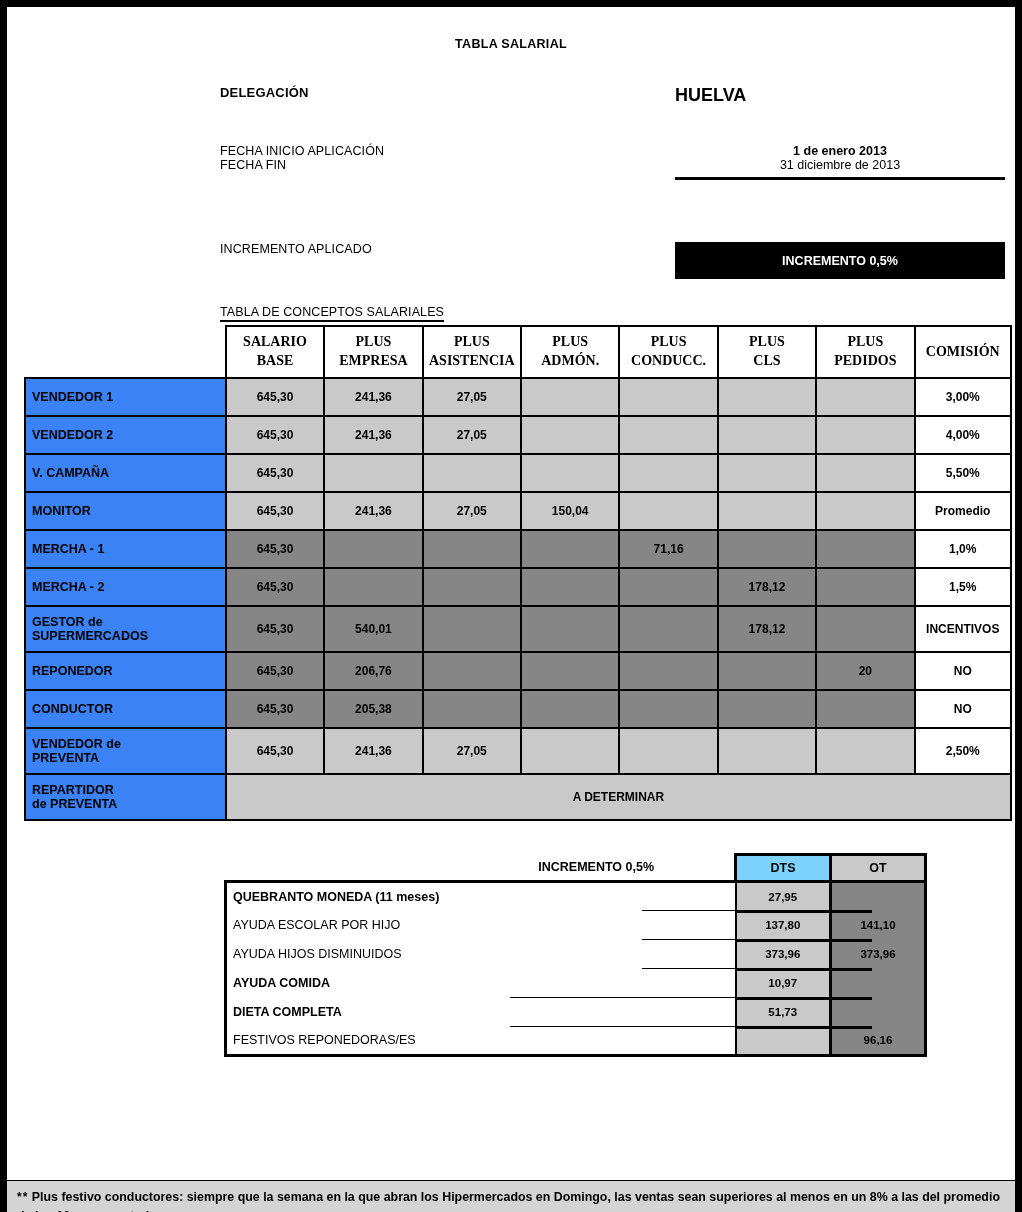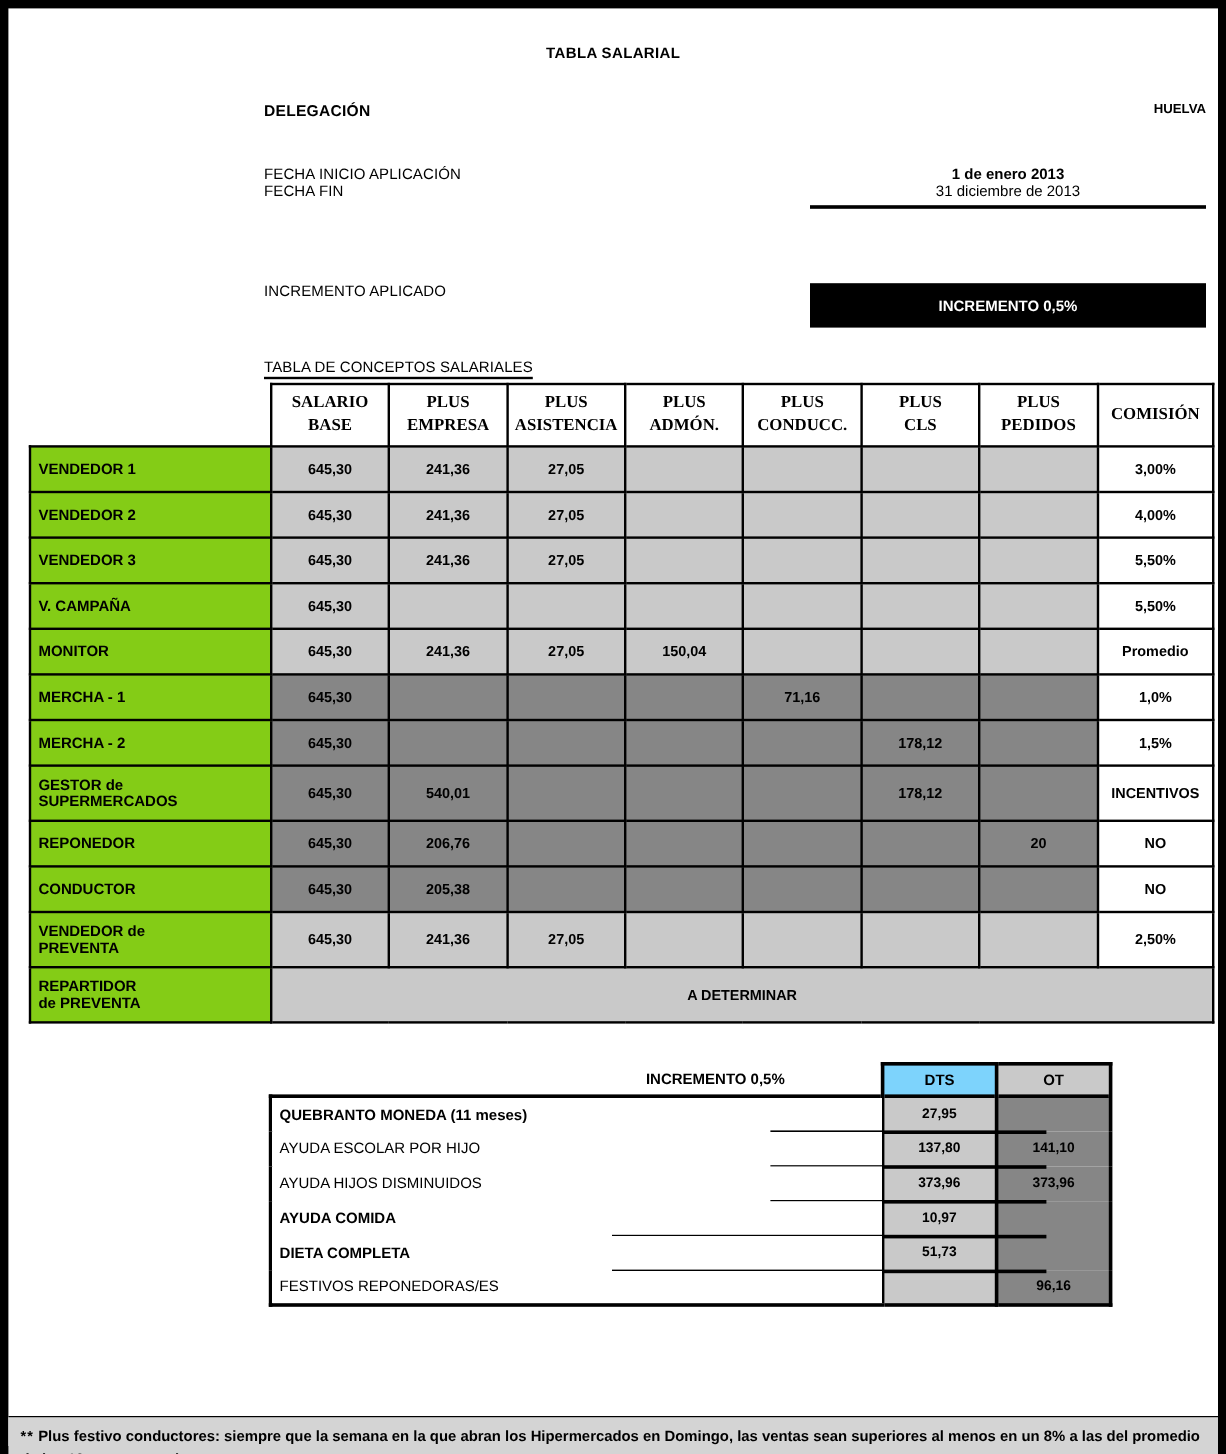--- a/index.html
+++ b/index.html
@@ -22,22 +22,22 @@
   
   .doc-title {
     text-align:center;
     font-size:12.5px; font-weight:bold;
     letter-spacing:.3px;
     margin-top:30px;
   }
   .hdr-row { display:flex; margin-top:34px; padding-left:213px; padding-right:10px; }
   .hdr-left { font-size:13px; font-weight:bold; letter-spacing:.2px; }
   .hdr-right {
-    font-size:11px; font-weight:bold;
-    margin-left:auto; width:330px; text-align:right;
+    font-size:18px; font-weight:bold;
+    margin-left:auto; width:330px; text-align:left;
   }
 
   .dates { margin-top:38px; padding-left:213px; padding-right:10px; }
   .dates-line { display:flex; align-items:baseline; }
   .dates-lbl { font-size:12.5px; letter-spacing:.1px; }
   .dates-val { margin-left:auto; width:330px; text-align:center; font-size:12.5px; }
   .dates-val.b { font-weight:bold; }
   .dates-rule {
     margin-left:auto; width:330px; height:3px; background:#000; margin-top:5px;
   }
@@ -92,21 +92,21 @@
     text-align:center;
     font-size:12px;
     font-weight:bold;
     height:38px;
   }
   .mt-row td.lbl {
     text-align:left;
     padding-left:6px;
     font-size:12.5px;
     font-weight:bold;
-    background:#84cc16;
+    background:#3b82f6;
     line-height:1.15;
   }
   .mt-row td.com { background:#fff; font-size:12px; }
   .mt-row.tall td { height:46px; }
   .shade-light td.val { background:#c9c9c9; }
   .shade-dark  td.val { background:#868686; }
   .determinar {
     background:#c9c9c9;
     text-align:center !important;
     font-weight:bold;
@@ -241,31 +241,20 @@
             <td class="val">645,30</td>
             <td class="val">241,36</td>
             <td class="val">27,05</td>
             <td class="val"></td>
             <td class="val"></td>
             <td class="val"></td>
             <td class="val"></td>
             <td class="com">4,00%</td>
           </tr>
           <tr class="mt-row shade-light">
-            <td class="lbl">VENDEDOR 3</td>
-            <td class="val">645,30</td>
-            <td class="val">241,36</td>
-            <td class="val">27,05</td>
-            <td class="val"></td>
-            <td class="val"></td>
-            <td class="val"></td>
-            <td class="val"></td>
-            <td class="com">5,50%</td>
-          </tr>
-          <tr class="mt-row shade-light">
             <td class="lbl">V. CAMPAÑA</td>
             <td class="val">645,30</td>
             <td class="val"></td>
             <td class="val"></td>
             <td class="val"></td>
             <td class="val"></td>
             <td class="val"></td>
             <td class="val"></td>
             <td class="com">5,50%</td>
           </tr>

